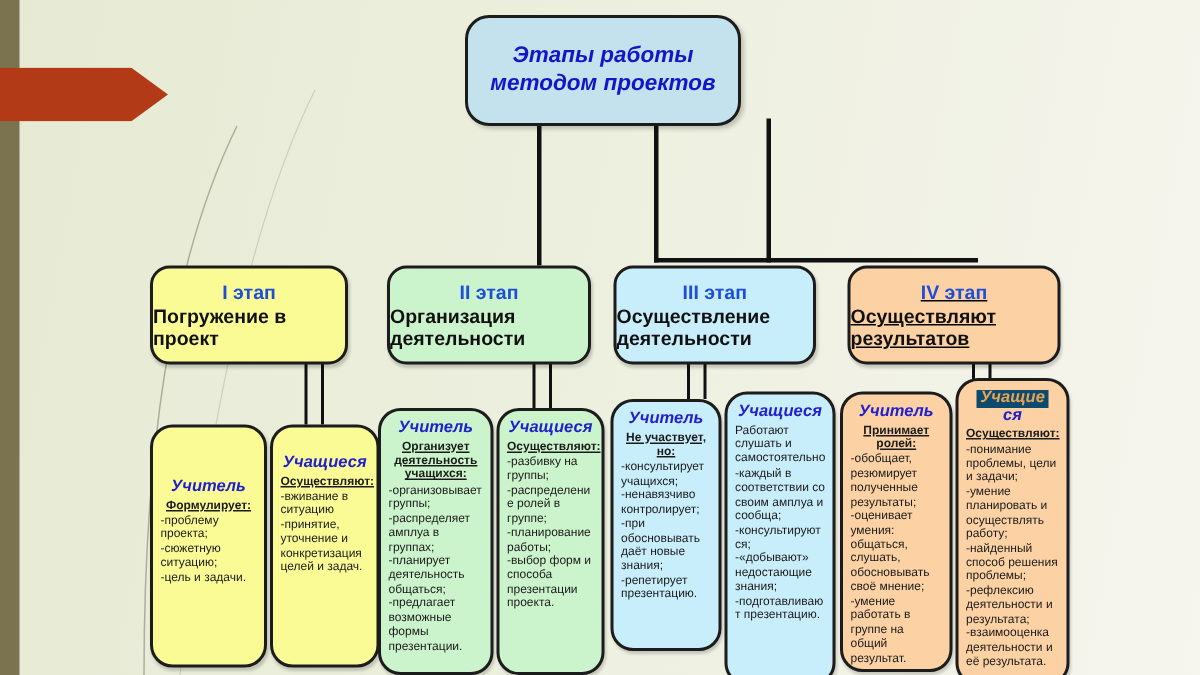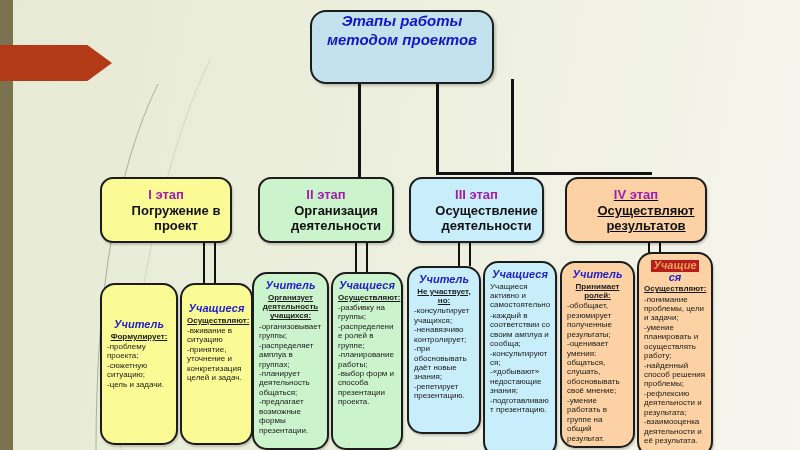--- a/index.html
+++ b/index.html
@@ -9,41 +9,41 @@
   .stripe{position:absolute;left:0;top:0;width:13px;height:450px;background:#7b7350;}
   .arrow{position:absolute;left:0;top:45px;width:112px;height:36px;background:#b23a17;
          clip-path:polygon(0 0,78% 0,100% 50%,78% 100%,0 100%);}
   .curve{position:absolute;left:0;top:0;z-index:0;}
   
   .vline{position:absolute;width:3px;background:#111;z-index:1;}
   .hline{position:absolute;height:3px;background:#111;z-index:1;}
   .dbl{position:absolute;width:9px;border-left:2.5px solid #111;border-right:2.5px solid #111;z-index:1;}
   
   .titlebox{position:absolute;left:310px;top:10px;width:180px;height:70px;background:#c3e2ee;
-            border:2.5px solid #1c1c1c;border-radius:16px;display:flex;align-items:flex-start;justify-content:center;
+            border:2.5px solid #1c1c1c;border-radius:16px;display:flex;align-items:center;justify-content:center;
             z-index:2;box-shadow:2px 2px 3px rgba(0,0,0,.2);}
   .titlebox .t{color:#1414c8;font-weight:bold;font-style:italic;font-size:15px;text-align:center;
                white-space:pre-line;line-height:1.25;}
   
   .stagebox{position:absolute;top:177px;height:62px;border:2px solid #1c1c1c;border-radius:13px;
             display:flex;flex-direction:column;align-items:center;justify-content:center;z-index:2;
             box-shadow:1px 2px 2px rgba(0,0,0,.18);}
-  .stagebox .lbl{color:#a21caf;font-weight:bold;font-size:13px;line-height:1.2;}
-  .stagebox .nm{color:#111;font-weight:bold;font-size:13px;text-align:center;line-height:1.12;margin-top:2px;padding-left:20px;}
+  .stagebox .lbl{color:#1d4ed8;font-weight:bold;font-size:13px;line-height:1.2;}
+  .stagebox .nm{color:#111;font-weight:bold;font-size:13px;text-align:left;line-height:1.12;margin-top:2px;}
   
   .card{position:absolute;border:2px solid #1c1c1c;border-radius:15px;z-index:2;box-sizing:border-box;
         padding:6px 5px;box-shadow:1px 2px 2px rgba(0,0,0,.18);}
   .card .role{color:#2020cc;font-weight:bold;font-style:italic;font-size:11px;text-align:center;
               line-height:1.05;word-wrap:break-word;}
   .card .lead{color:#1a1a1a;font-weight:bold;font-size:8px;text-align:center;text-decoration:underline;
               line-height:1.18;margin-top:1px;white-space:pre-line;}
   .card .lead.plain{text-decoration:none;font-weight:normal;text-align:left;}
   .card .items{color:#1a1a1a;font-size:8px;line-height:1.18;margin-top:1px;white-space:pre-line;
                word-wrap:break-word;}
-  .hl{display:inline-block;background:#b91c1c;color:#e8a455;padding:0 2px;}
+  .hl{display:inline-block;background:#0c4a6e;color:#e8a455;padding:0 2px;}
   .rest{display:block;color:#2020cc;}
   
   .c1{background:#fbfb96;} .c2{background:#ccf4cc;} .c3{background:#c9eefb;} .c4{background:#fcd2a4;}
   
   #st1{left:100px;width:128px;} #st2{left:258px;width:132px;} #st3{left:409px;width:131px;} #st4{left:565px;width:138px;text-decoration:underline;}
   
   #c1t{left:100px;top:283px;width:78px;height:162px;padding-top:34px;}
   #c1s{left:180px;top:283px;width:73px;height:162px;padding-top:18px;}
   #c2t{left:252px;top:272px;width:77px;height:178px;}
   #c2s{left:331px;top:272px;width:72px;height:178px;}
@@ -131,21 +131,21 @@
   <div class="card c3" id="c3t">
     <div class="role">Учитель</div>
     <div class="lead">Не участвует, но:</div>
     <div class="items">-консультирует учащихся;
 -ненавязчиво контролирует;
 -при обосновывать даёт новые знания;
 -репетирует презентацию.</div>
   </div>
   <div class="card c3" id="c3s">
     <div class="role">Учащиеся</div>
-    <div class="lead plain">Учащиеся активно и самостоятельно</div>
+    <div class="lead plain">Работают слушать и самостоятельно</div>
     <div class="items">-каждый в соответствии со своим амплуа и сообща;
 -консультируются;
 -«добывают» недостающие знания;
 -подготавливают презентацию.</div>
   </div>
 
   <div class="card c4" id="c4t">
     <div class="role">Учитель</div>
     <div class="lead">Принимает ролей:</div>
     <div class="items">-обобщает, резюмирует полученные результаты;

